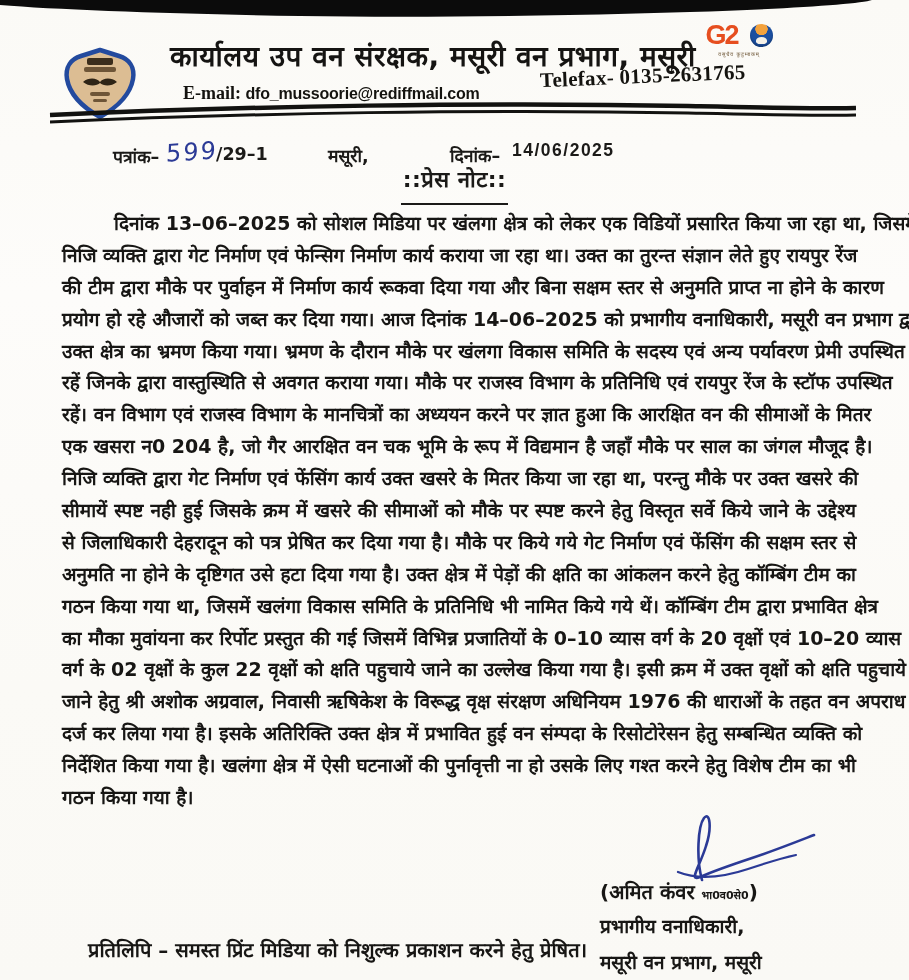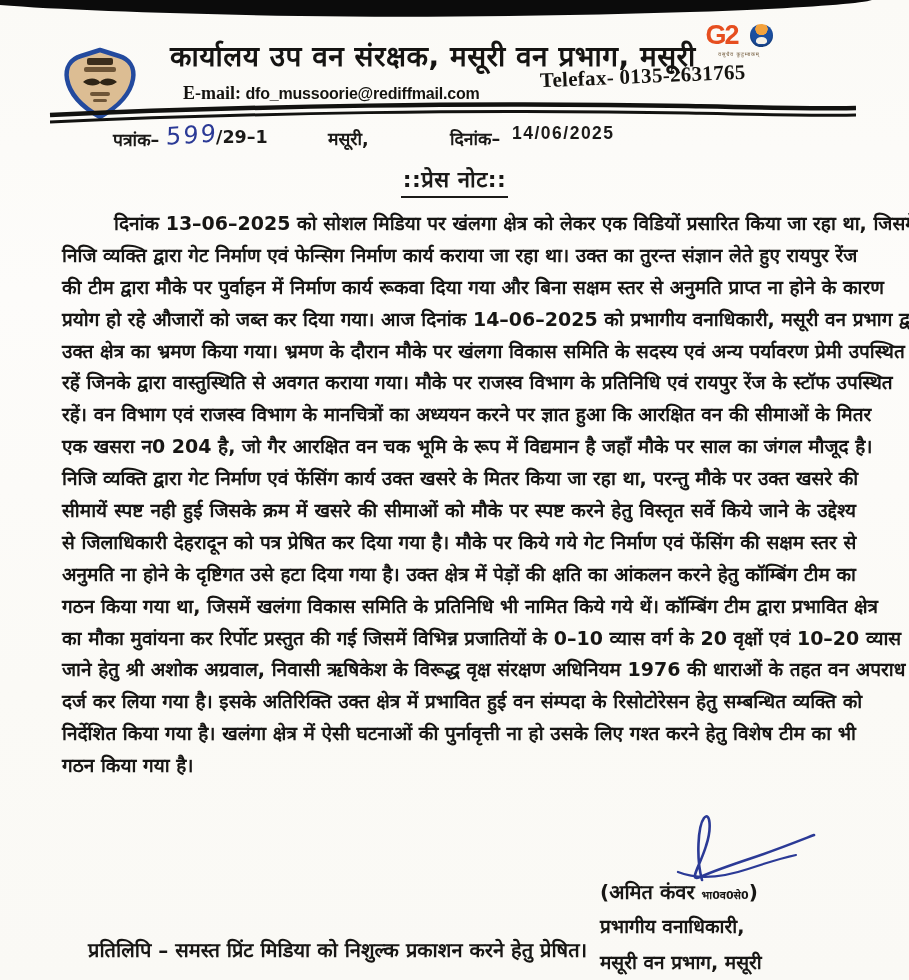--- a/index.html
+++ b/index.html
@@ -42,39 +42,39 @@
     font-size:18px;font-weight:700;color:#14130f;
   }
   .email-addr{font-family:"Liberation Sans",sans-serif;font-size:16px;letter-spacing:-0.2px;}
   .telefax{
     left:540px;top:64px;font-family:"Liberation Serif",serif;
     font-size:21px;font-weight:600;transform:rotate(-2.4deg);color:#14130f;
     letter-spacing:0.3px;
   }
   .rule-svg{left:48px;top:100px;width:812px;height:26px;}
   
-  .ref-row{left:0;top:121px;width:719px;height:36px;font-weight:700;font-size:17.5px;}
+  .ref-row{left:0;top:138px;width:719px;height:36px;font-weight:700;font-size:17.5px;}
   .ref-label{left:113px;top:6px;}
   .ref-handwritten{
     left:166px;top:0px;color:#2b3a96;font-size:24px;font-weight:500;
     transform:rotate(-4deg) skewX(-6deg);letter-spacing:2px;
     font-family:"DejaVu Sans",sans-serif;
   }
   .ref-suffix{left:216px;top:6px;}
   .ref-place{left:328px;top:5px;}
   .ref-date-label{left:434px;top:5px;margin-left:16px;}
   .ref-date{
     left:512px;top:2px;font-family:"Liberation Sans",sans-serif;
     font-size:17.5px;font-weight:700;letter-spacing:1.5px;
   }
   
   .press-title-wrap{left:0;top:163px;width:909px;text-align:center;}
   .press-title{
     display:inline-block;font-size:22px;font-weight:700;
-    border-bottom:2px solid #1b1a18;padding:0 2px 3px 2px;letter-spacing:0.5px;
+    border-bottom:2px solid #1b1a18;padding:0 2px 10px 2px;letter-spacing:0.5px;
   }
   
   .paragraph{
     left:62px;top:208px;width:794px;
     font-size:19px;font-weight:600;line-height:31.9px;color:#171614;
   }
   .body-line{
     text-align:justify;text-align-last:justify;height:31.9px;
     white-space:nowrap;
   }
@@ -149,20 +149,21 @@
     <div class="body-line">उक्त क्षेत्र का भ्रमण किया गया। भ्रमण के दौरान मौके पर खंलगा विकास समिति के सदस्य एवं अन्य पर्यावरण प्रेमी उपस्थित</div>
     <div class="body-line">रहें जिनके द्वारा वास्तुस्थिति से अवगत कराया गया। मौके पर राजस्व विभाग के प्रतिनिधि एवं रायपुर रेंज के स्टॉफ उपस्थित</div>
     <div class="body-line">रहें। वन विभाग एवं राजस्व विभाग के मानचित्रों का अध्ययन करने पर ज्ञात हुआ कि आरक्षित वन की सीमाओं के मितर</div>
     <div class="body-line">एक खसरा न0 204 है, जो गैर आरक्षित वन चक भूमि के रूप में विद्यमान है जहाँ मौके पर साल का जंगल मौजूद है।</div>
     <div class="body-line">निजि व्यक्ति द्वारा गेट निर्माण एवं फेंसिंग कार्य उक्त खसरे के मितर किया जा रहा था, परन्तु मौके पर उक्त खसरे की</div>
     <div class="body-line">सीमायें स्पष्ट नही हुई जिसके क्रम में खसरे की सीमाओं को मौके पर स्पष्ट करने हेतु विस्तृत सर्वे किये जाने के उद्देश्य</div>
     <div class="body-line">से जिलाधिकारी देहरादून को पत्र प्रेषित कर दिया गया है। मौके पर किये गये गेट निर्माण एवं फेंसिंग की सक्षम स्तर से</div>
     <div class="body-line">अनुमति ना होने के दृष्टिगत उसे हटा दिया गया है। उक्त क्षेत्र में पेड़ों की क्षति का आंकलन करने हेतु कॉम्बिंग टीम का</div>
     <div class="body-line">गठन किया गया था, जिसमें खलंगा विकास समिति के प्रतिनिधि भी नामित किये गये थें। कॉम्बिंग टीम द्वारा प्रभावित क्षेत्र</div>
     <div class="body-line">का मौका मुवांयना कर रिर्पोट प्रस्तुत की गई जिसमें विभिन्न प्रजातियों के 0–10 व्यास वर्ग के 20 वृक्षों एवं 10–20 व्यास</div>
+    <div class="body-line">वर्ग के 02 वृक्षों के कुल 22 वृक्षों को क्षति पहुचाये जाने का उल्लेख किया गया है। इसी क्रम में उक्त वृक्षों को क्षति पहुचाये</div>
     <div class="body-line">जाने हेतु श्री अशोक अग्रवाल, निवासी ऋषिकेश के विरूद्ध वृक्ष संरक्षण अधिनियम 1976 की धाराओं के तहत वन अपराध</div>
     <div class="body-line">दर्ज कर लिया गया है। इसके अतिरिक्ति उक्त क्षेत्र में प्रभावित हुई वन संम्पदा के रिसोटोरेसन हेतु सम्बन्धित व्यक्ति को</div>
     <div class="body-line">निर्देशित किया गया है। खलंगा क्षेत्र में ऐसी घटनाओं की पुर्नावृत्ती ना हो उसके लिए गश्त करने हेतु विशेष टीम का भी</div>
     <div class="body-line">गठन किया गया है।</div>
   </div>
 
 <svg class="abs sig-ink" viewBox="0 0 196 76">
   <path d="M74,70 C68,48 70,16 76,8 C82,1 84,18 78,36 C72,56 60,72 72,67 C88,60 106,54 124,48 C148,40 168,32 186,25" fill="none" stroke="#2b3a96" stroke-width="2.6" stroke-linecap="round"></path>
   <path d="M50,62 C70,70 96,67 120,59 C138,53 154,48 168,45" fill="none" stroke="#2b3a96" stroke-width="2.2" stroke-linecap="round"></path>
 </svg>

